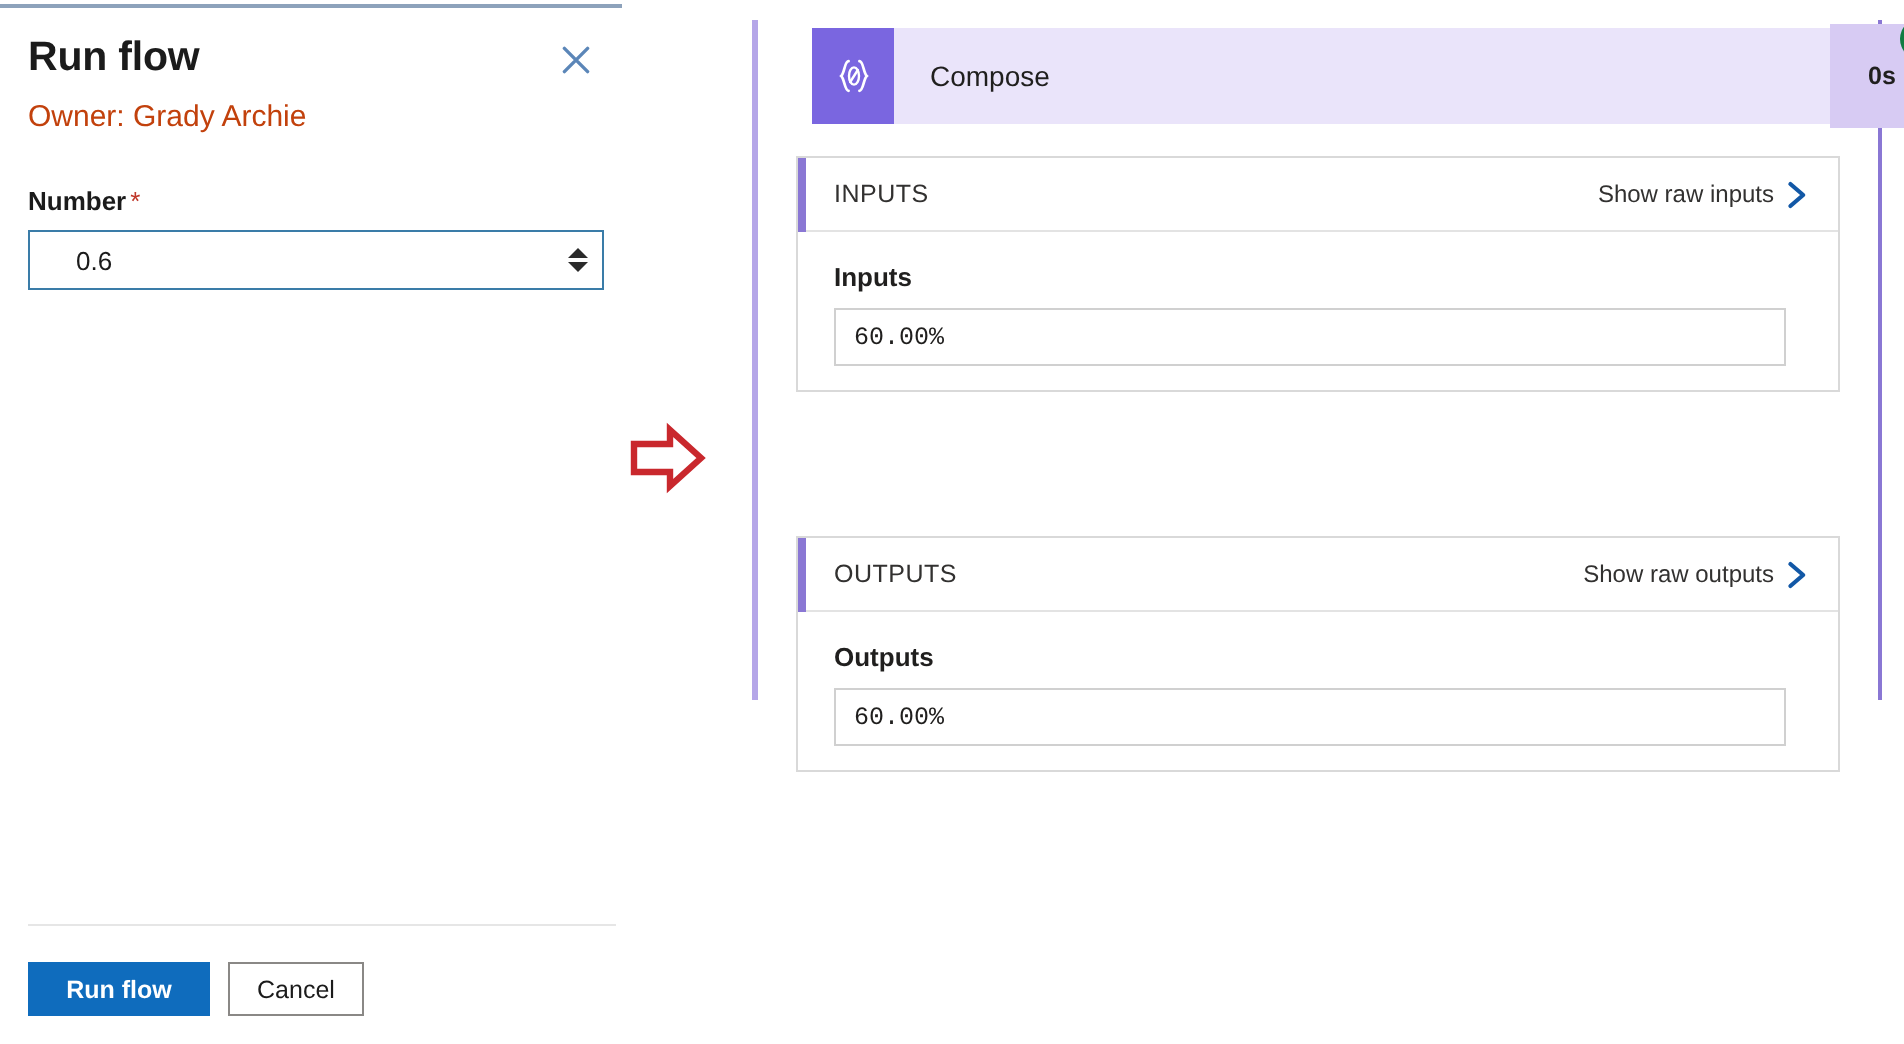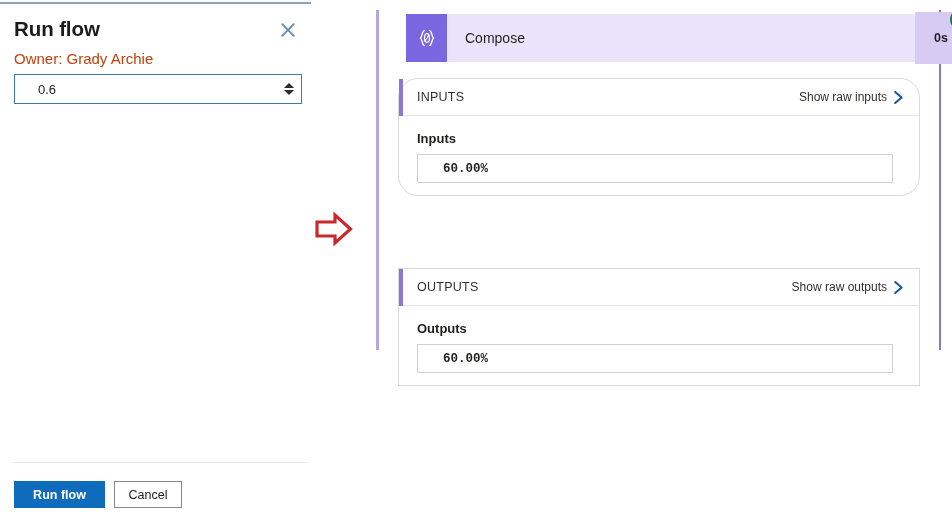--- a/index.html
+++ b/index.html
@@ -165,21 +165,21 @@
     background: #107c41;
     display: flex; align-items: center; justify-content: center;
   }
 
   .section-card {
     position: absolute; left: 22px;
     width: 522px;
     background: #ffffff;
     border: 1px solid #d9d9d9;
   }
-  #inputs-card  { top: 68px;  height: 118px; border-radius: 20px; }
+  #inputs-card  { top: 68px;  height: 118px; }
   #outputs-card { top: 210px; height: 118px; margin-top: 48px; }
 
   .section-header {
     position: relative;
     height: 37px;
     border-bottom: 1px solid #e3e3e3;
     display: flex; align-items: center;
     padding-left: 18px; padding-right: 14px;
   }
   .section-accent {
@@ -198,23 +198,23 @@
 
   .section-field { padding: 15px 18px 0 18px; }
   .field-caption {
     font-size: 13px; font-weight: bold; color: #201f1e;
     margin-bottom: 8px;
   }
   .field-readonly {
     width: 476px; height: 29px;
     border: 1px solid #d0d0d0; background: #ffffff;
     display: flex; align-items: center;
-    padding-left: 25px;
+    padding-left: 9px;
     font-family: "Liberation Mono", monospace;
-    font-size: 12.5px; color: #201f1e; font-weight: bold;
+    font-size: 12.5px; color: #201f1e;
   }
 </style>
 </head>
 <body>
 
 <div id="screen">
 
   <div id="run-flow-panel">
     <div id="panel-top-rule"></div>
 
@@ -224,20 +224,23 @@
         <div id="panel-title">Run flow</div>
         <button id="close-btn" aria-label="Close">
           <svg width="14" height="14" viewBox="0 0 14 14">
             <path d="M1.2 1.2 L12.8 12.8 M12.8 1.2 L1.2 12.8" stroke="#5b86b8" stroke-width="1.7" stroke-linecap="round" fill="none"></path>
           </svg>
         </button>
       </div>
 
       <div id="flow-owner">Owner: Grady Archie</div>
 
+      <div id="field-label">
+        <span>Number</span><span id="field-required">*</span>
+      </div>
 
       <div id="number-input-wrap">
         <input id="number-input" type="text" value="0.6" style="">
         <div id="number-spinner">
           <div class="spin-tri spin-up"></div>
           <div class="spin-tri spin-down"></div>
         </div>
       </div>
 
     </div>

